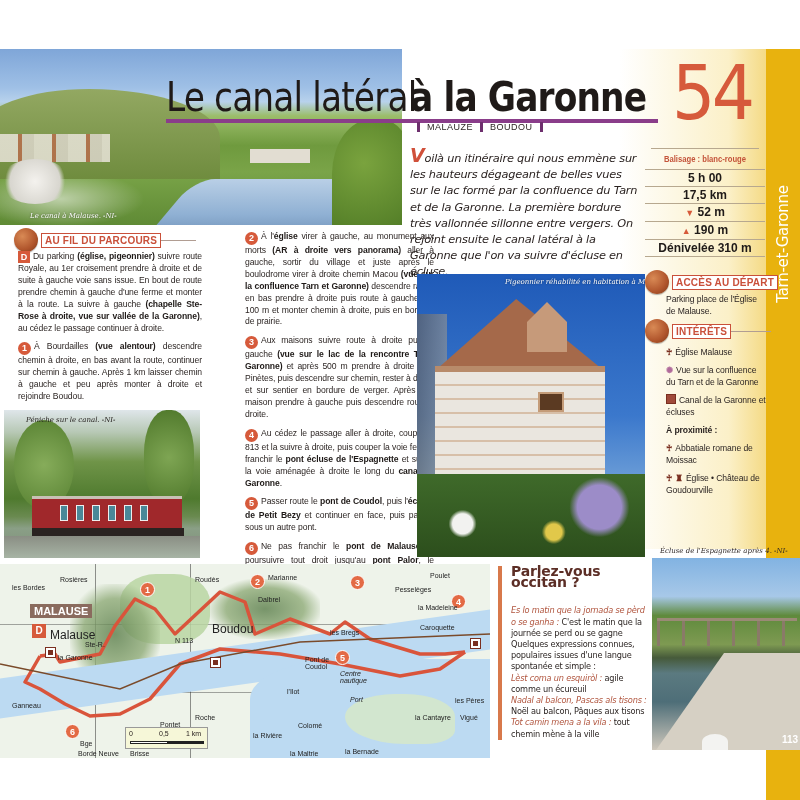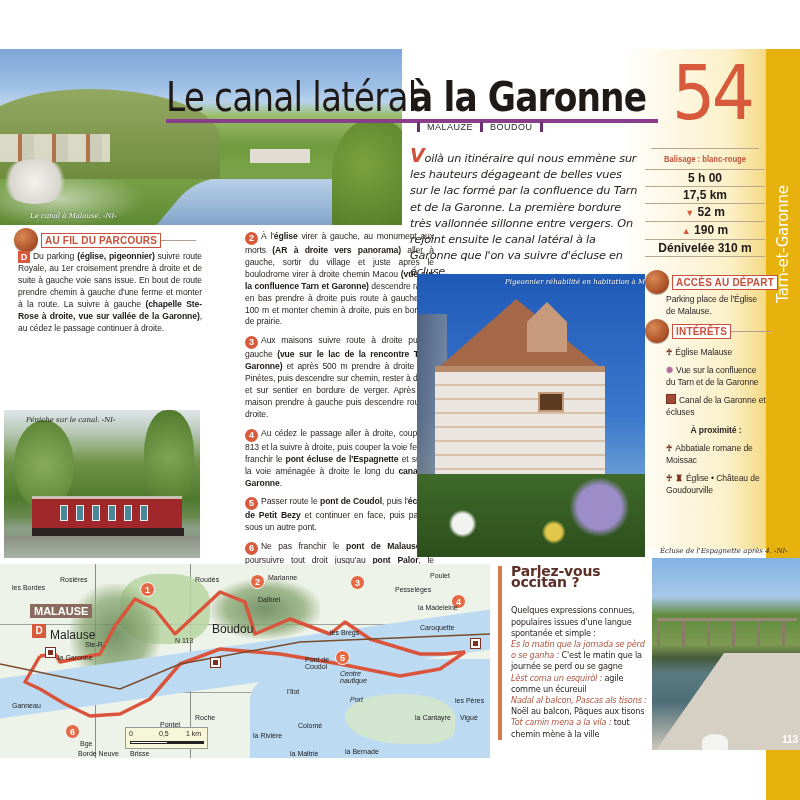--- a/index.html
+++ b/index.html
@@ -92,21 +92,21 @@
                 linear-gradient(180deg, #3f6a2a, #2c4e1c); }
   .pigeon-photo .leftbranches { position: absolute; left: 0; top: 40px; width: 30px; height: 200px; background: linear-gradient(90deg, #6a6258, #9b978e); opacity: .6; }
 
   
   .info-text { position: absolute; font-size: 8.6px; line-height: 12px; color: #2d2624; letter-spacing: -0.1px; }
   .info-text .item { margin-bottom: 6px; }
   .info-text .ico { display: inline-block; color: #7a2f20; font-weight: bold; margin-right: 3px; }
   .info-text .ico.sq { width: 10px; height: 10px; border: 1px solid #7a2f20; background: #a04a3a; vertical-align: -1px; }
   .info-text .ico.m { width: 12px; height: 11px; border: 1px solid #a04a3a; color: #a04a3a; font-size: 8px; line-height: 9px; text-align: center; vertical-align: -1px; }
   .info-text .ico.star { color: #b06a9a; }
-  .info-text .bold { font-weight: bold; text-align: center; }
+  .info-text .bold { font-weight: bold; }
 
   .ecluse-cap { position: absolute; left: 660px; top: 547px; font-family: "DejaVu Serif", serif; font-style: italic; font-size: 7px; color: #2d2624; }
 
   
   .map { position: absolute; left: 0; top: 564px; width: 490px; height: 194px; overflow: hidden;
     background:
       linear-gradient(90deg, transparent 0 95px, rgba(40,40,40,.5) 95px 96px, transparent 96px 190px, rgba(40,40,40,.5) 190px 191px, transparent 191px),
       linear-gradient(180deg, transparent 0 60px, rgba(40,40,40,.4) 60px 61px, transparent 61px 128px, rgba(40,40,40,.4) 128px 129px, transparent 129px),
       #eef3ea; }
   .map .greenpatch { position: absolute; border-radius: 40%; background: #b9d5a2; opacity: .85; }
@@ -182,20 +182,21 @@
 <p class="intro"><span class="dropcap">V</span><span>oilà un itinéraire qui nous emmène sur les hauteurs dégageant de belles vues sur le lac formé par la confluence du Tarn et de la Garonne. La première bordure très vallonnée sillonne entre vergers. On rejoint ensuite le canal latéral à la Garonne que l'on va suivre d'écluse en écluse.</span></p>
 
 <div class="sec-head" style="left:14px; top:228px;">
   <div class="ball"></div>
   <div class="label">AU FIL DU PARCOURS</div>
   <div class="line" style="width:35px;"></div>
 </div>
 
 <div class="steps" id="steps-col1" style="left:18px; top:251px; width:184px;">
     <p><span class="badge-d">D</span><span>Du parking </span><b>(église, pigeonnier)</b><span> suivre route Royale, au 1er croisement prendre à droite et de suite à gauche voie sans issue. En bout de route prendre chemin à gauche d'une ferme et monter à la route. La suivre à gauche </span><b>(chapelle Ste-Rose à droite, vue sur vallée de la Garonne)</b><span>, au cédez le passage continuer à droite.</span></p>
+    <p><span class="badge-n">1</span><span>À Bourdailles </span><b>(vue alentour)</b><span> descendre chemin à droite, en bas avant la route, continuer sur chemin à gauche. Après 1 km laisser chemin à gauche et peu après monter à droite et rejoindre Boudou.</span></p>
   </div>
 <div class="steps" id="steps-col2" style="left:213px; top:231px; width:189px;margin-left:32px;">
     <p><span class="badge-n">2</span><span>À l'</span><b>église</b><span> virer à gauche, au monument aux morts </span><b>(AR à droite vers panorama)</b><span> aller à gauche, sortir du village et juste après le boulodrome virer à droite chemin Macou </span><b>(vue sur la confluence Tarn et Garonne)</b><span> descendre raide, en bas prendre à droite puis route à gauche sur 100 m et monter chemin à droite, puis en bordure de prairie.</span></p>
     <p><span class="badge-n">3</span><span>Aux maisons suivre route à droite puis à gauche </span><b>(vue sur le lac de la rencontre Tarn-Garonne)</b><span> et après 500 m prendre à droite imp. Pinètes, puis descendre sur chemin, rester à droite et sur sentier en bordure de verger. Après une maison prendre à gauche puis descendre route à droite.</span></p>
     <p><span class="badge-n">4</span><span>Au cédez le passage aller à droite, couper D 813 et la suivre à droite, puis couper la voie ferrée, franchir le </span><b>pont écluse de l'Espagnette</b><span> et suivre la voie aménagée à droite le long du </span><b>canal de Garonne</b><span>.</span></p>
     <p><span class="badge-n">5</span><span>Passer route le </span><b>pont de Coudol</b><span>, puis l'</span><b>écluse de Petit Bezy</b><span> et continuer en face, puis passer sous un autre pont.</span></p>
     <p><span class="badge-n">6</span><span>Ne pas franchir le </span><b>pont de Malause</b><span> et poursuivre tout droit jusqu'au </span><b>pont Palor</b><span>, le franchir, suivre rue P. Riquet, au stop aller à gauche et revenir à l'</span><b>église.</b></p>
   </div>
 
 <div class="barge-photo">
@@ -305,22 +306,22 @@
   <div class="scalebar">
     <span style="left:3px">0</span>
     <span style="left:33px">0,5</span>
     <span style="left:60px">1 km</span>
     <div class="bar"></div>
   </div>
 </div>
 
 <div class="occitan">
   <h4>Parlez-vous occitan ?</h4>
+  <div><span class="oc">Es lo matin que la jornada se pèrd o se ganha :</span><span> C'est le matin que la journée se perd ou se gagne</span></div>
   <div>Quelques expressions connues, populaires issues d'une langue spontanée et simple :</div>
-  <div><span class="oc">Es lo matin que la jornada se pèrd o se ganha :</span><span> C'est le matin que la journée se perd ou se gagne</span></div>
   <div><span class="oc">Lèst coma un esquiròl :</span><span> agile comme un écureuil</span></div>
   <div><span class="oc">Nadal al balcon, Pascas als tisons :</span><span> Noël au balcon, Pâques aux tisons</span></div>
   <div><span class="oc">Tot camin mena a la vila :</span><span> tout chemin mène à la ville</span></div>
 </div>
 
 <div class="lock-photo">
   <div class="gate"></div>
   <div class="quay"></div>
   <div class="bollard"></div>
 </div>

